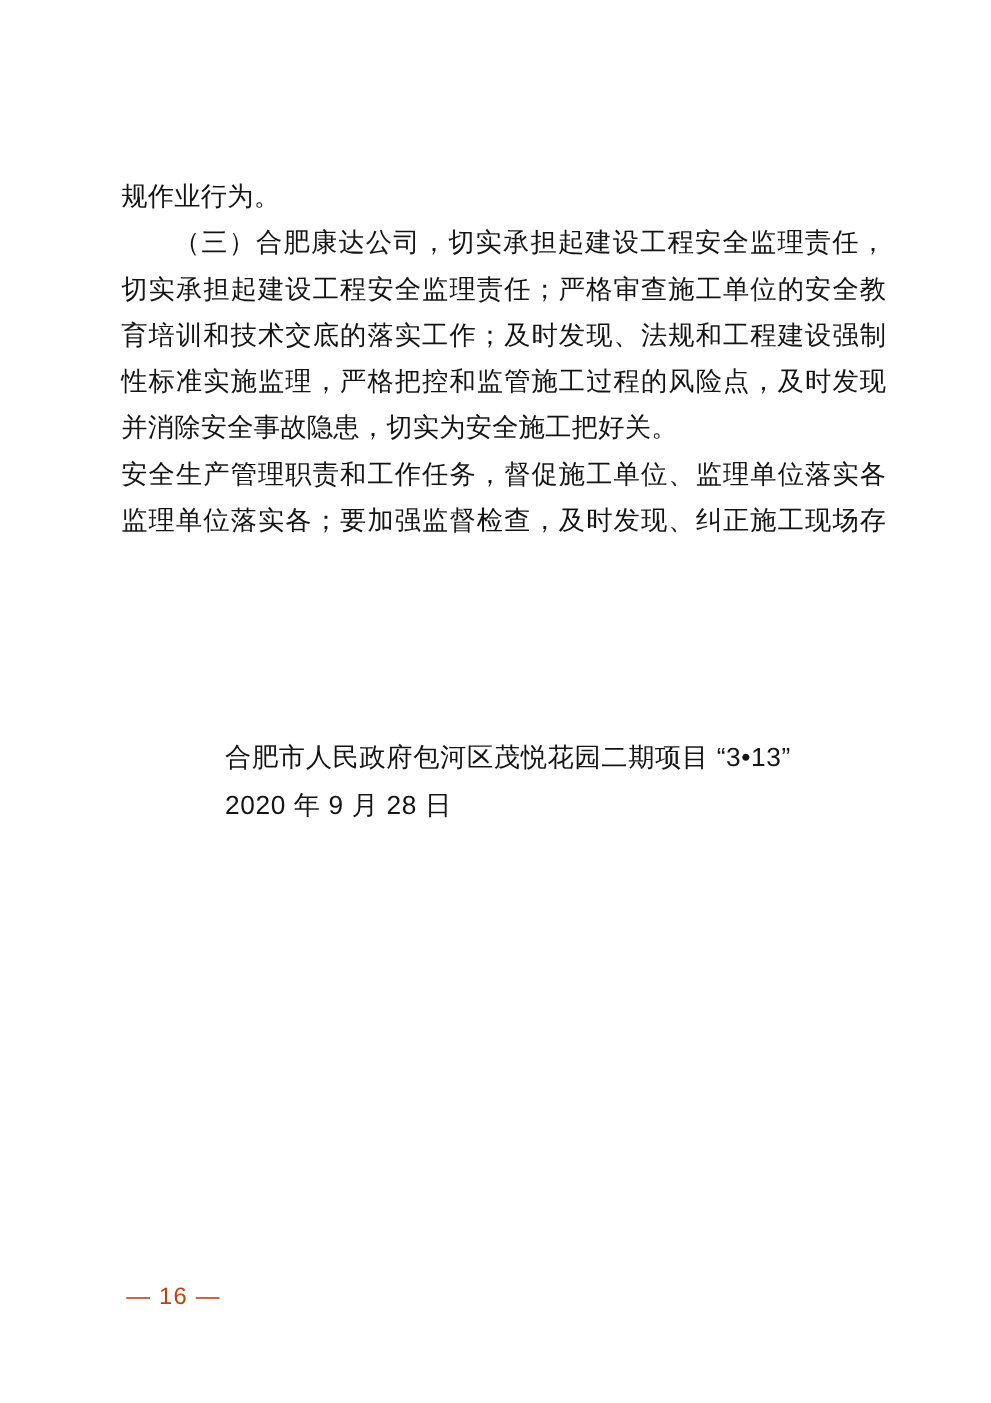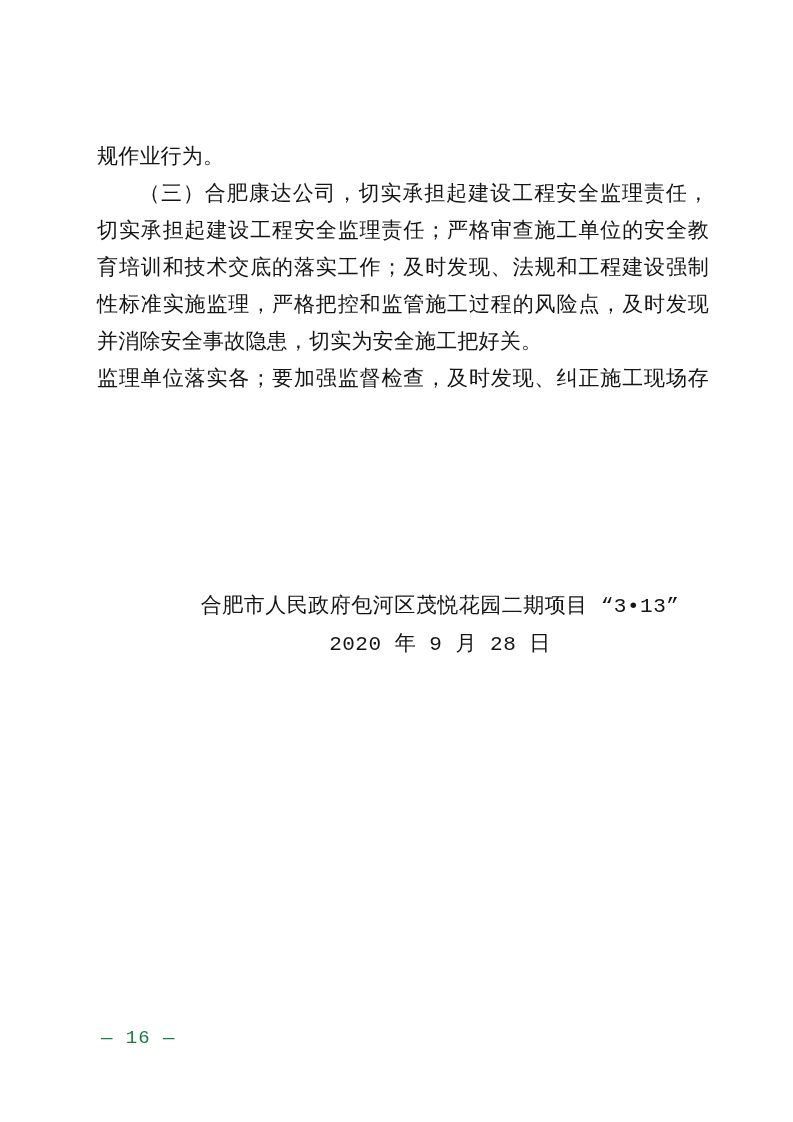--- a/index.html
+++ b/index.html
@@ -6,21 +6,21 @@
     margin: 0;
     padding: 0;
     background: #ffffff;
   }
   .page {
     position: relative;
     width: 793px;
     height: 1122px;
     background: #ffffff;
     color: #141414;
-    font-family: Liberation Mono, monospace;
+    font-family: Liberation Sans, sans-serif;
     overflow: hidden;
   }
   .body-text {
     position: absolute;
     left: 97px;
     top: 139px;
     width: 612px;
     font-size: 21px;
     line-height: 37px;
     letter-spacing: 0.2px;
@@ -35,50 +35,51 @@
     text-align-last: justify;
   }
   .line.indent {
     text-indent: 2em;
   }
   .signature {
     position: absolute;
     left: 180px;
     top: 588px;
     width: 520px;
-    text-align: center;
+    text-align: left;
     font-size: 21px;
     line-height: 38px;
     letter-spacing: 0.5px;
   }
   .signature .sig-line {
     height: 38px;
   }
   .footer {
     position: absolute;
     left: 101px;
     top: 1026px;
     font-size: 19px;
     line-height: 24px;
     letter-spacing: 1px;
-    color: #15803d;
+    color: #c2410c;
   }
 </style>
 </head>
 <body>
 
 <div class="page">
 
   <div class="body-text">
     <div class="line">规作业行为。</div>
     <div class="line fill indent">（三）合肥康达公司，切实承担起建设工程安全监理责任，</div>
     <div class="line fill">切实承担起建设工程安全监理责任；严格审查施工单位的安全教</div>
     <div class="line fill">育培训和技术交底的落实工作；及时发现、法规和工程建设强制</div>
     <div class="line fill">性标准实施监理，严格把控和监管施工过程的风险点，及时发现</div>
     <div class="line">并消除安全事故隐患，切实为安全施工把好关。</div>
+    <div class="line fill">安全生产管理职责和工作任务，督促施工单位、监理单位落实各</div>
     <div class="line fill">监理单位落实各；要加强监督检查，及时发现、纠正施工现场存</div>
   </div>
 
   <div class="signature">
     <div class="sig-line">合肥市人民政府包河区茂悦花园二期项目 “3•13”</div>
     <div class="sig-line">2020 年 9 月 28 日</div>
   </div>
 
   <div class="footer">— 16 —</div>
 

